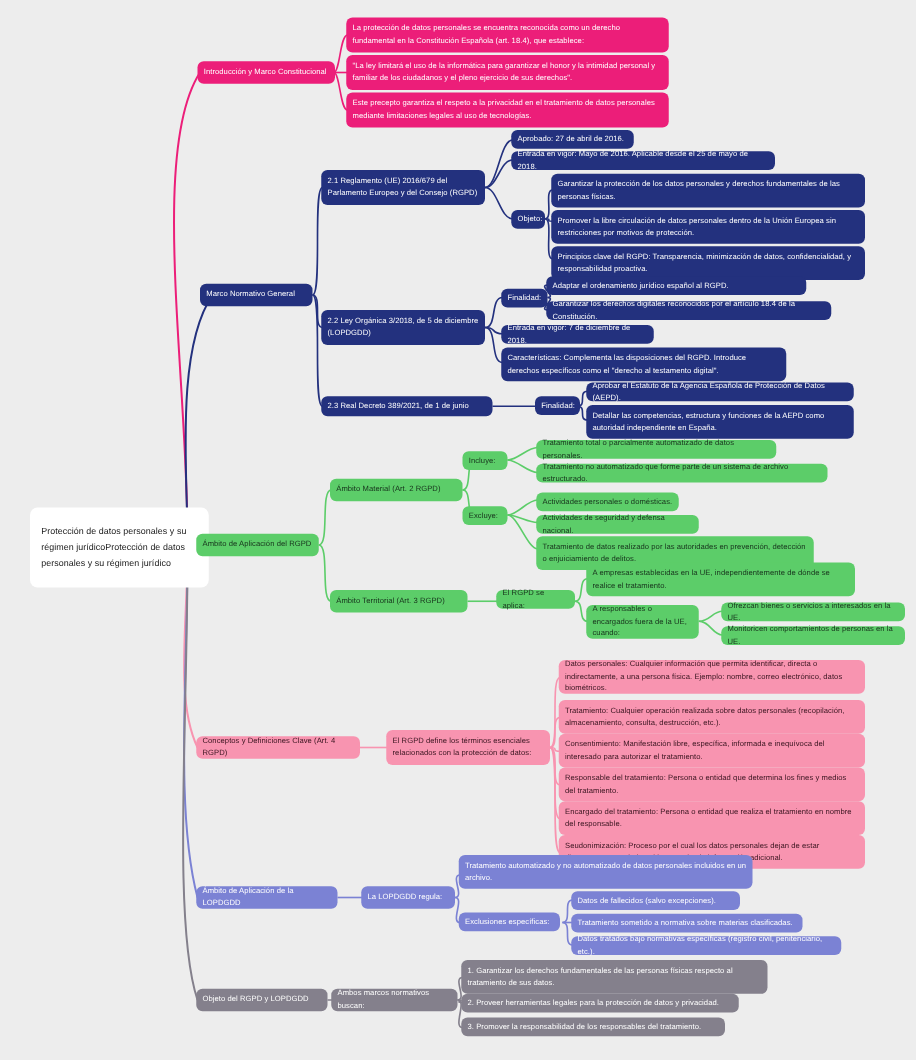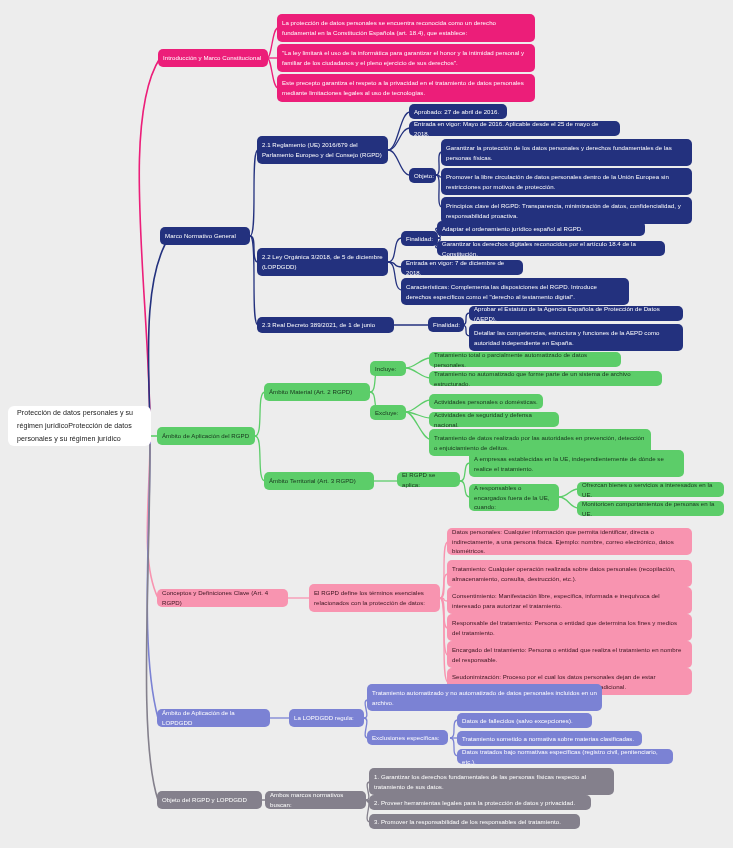--- a/index.html
+++ b/index.html
@@ -143,21 +143,21 @@
       <path d="M150,444 C150,580 138,740 158,800" stroke="#84808c" stroke-width="1.6"></path>
       <path d="M262,800 C270,800 258,800 266,800" stroke="#84808c"></path>
       <g stroke="#84808c">
         <path d="M366,800 C374,800 362,782 370,782"></path>
         <path d="M366,800 C374,800 362,802 370,802"></path>
         <path d="M366,800 C374,800 362,822 370,822"></path>
       </g>
     </g>
   </svg>
 
-  <div class="node root" style="left:8px;top:406px;width:143px;height:40px;">
+  <div class="node root" style="left:24px;top:406px;width:143px;height:64px;">
     <span>Protección de datos personales y su régimen jurídicoProtección de datos personales y su régimen jurídico</span>
   </div>
 
   <div class="node pink" style="left:158px;top:49px;width:110px;height:18px;">
     <span>Introducción y Marco Constitucional</span>
   </div>
   <div class="node pink" style="left:277px;top:14px;width:258px;height:28px;">
     <span>La protección de datos personales se encuentra reconocida como un derecho fundamental en la Constitución Española (art. 18.4), que establece:</span>
   </div>
   <div class="node pink" style="left:277px;top:44px;width:258px;height:28px;">

